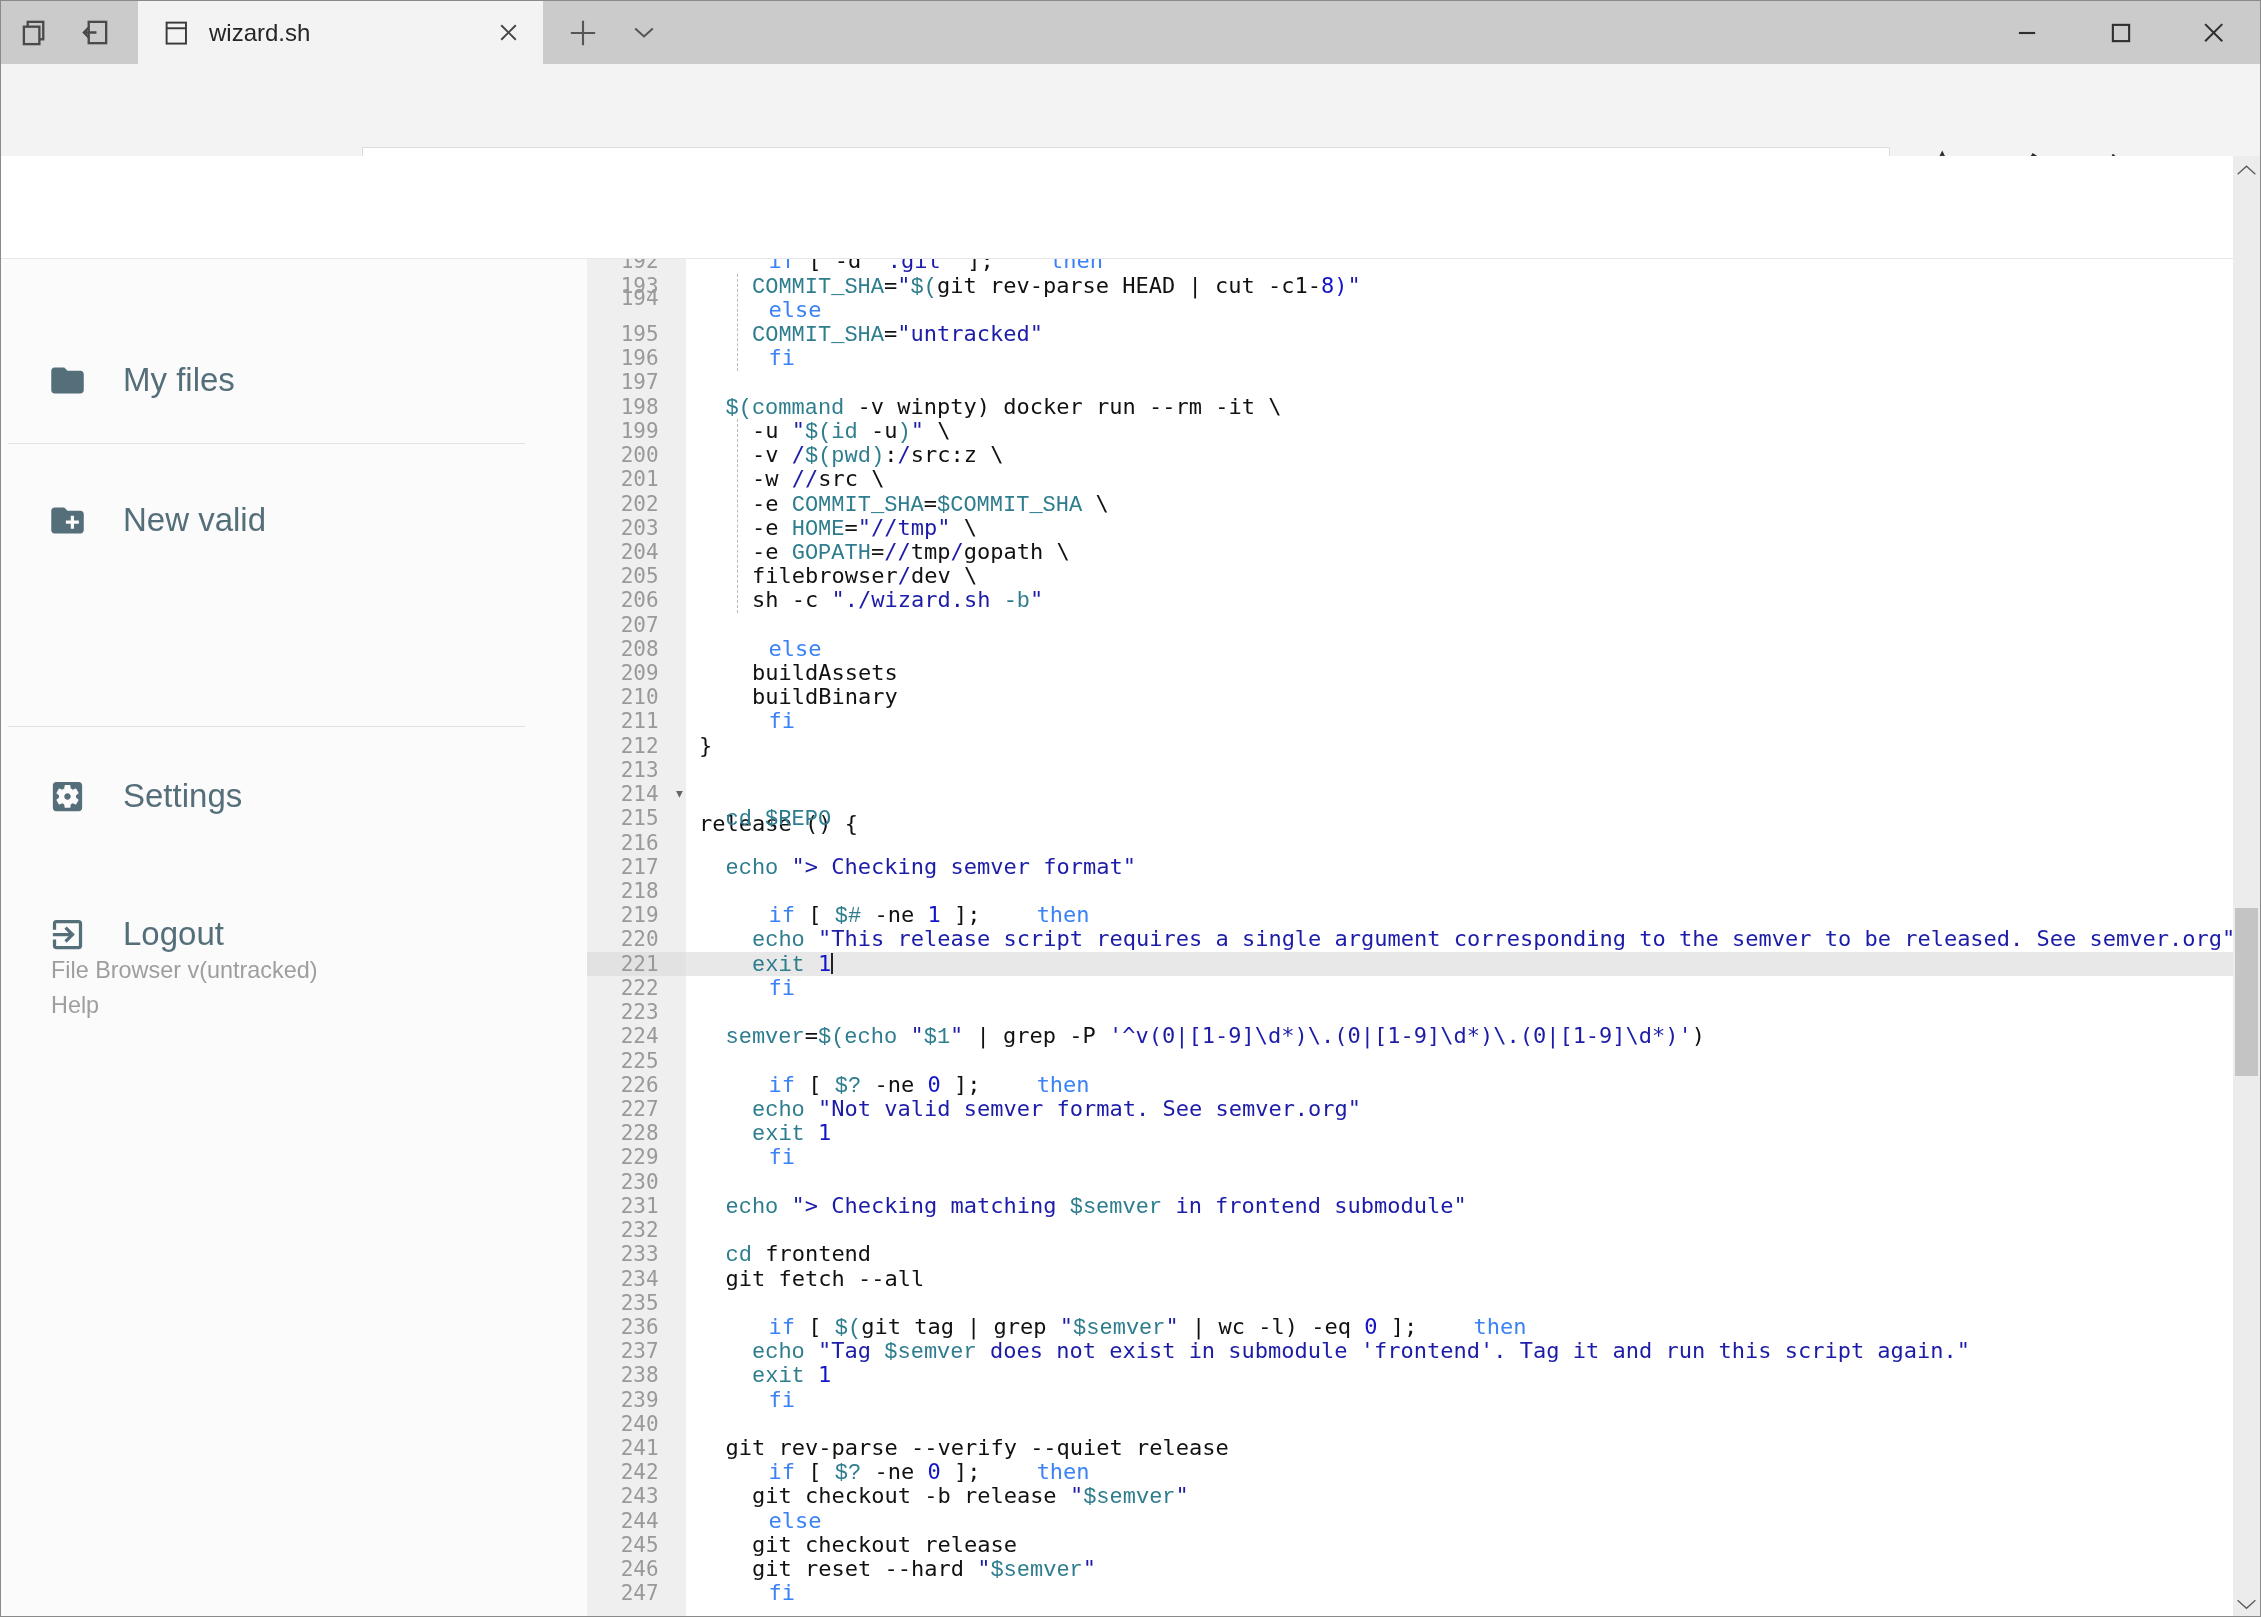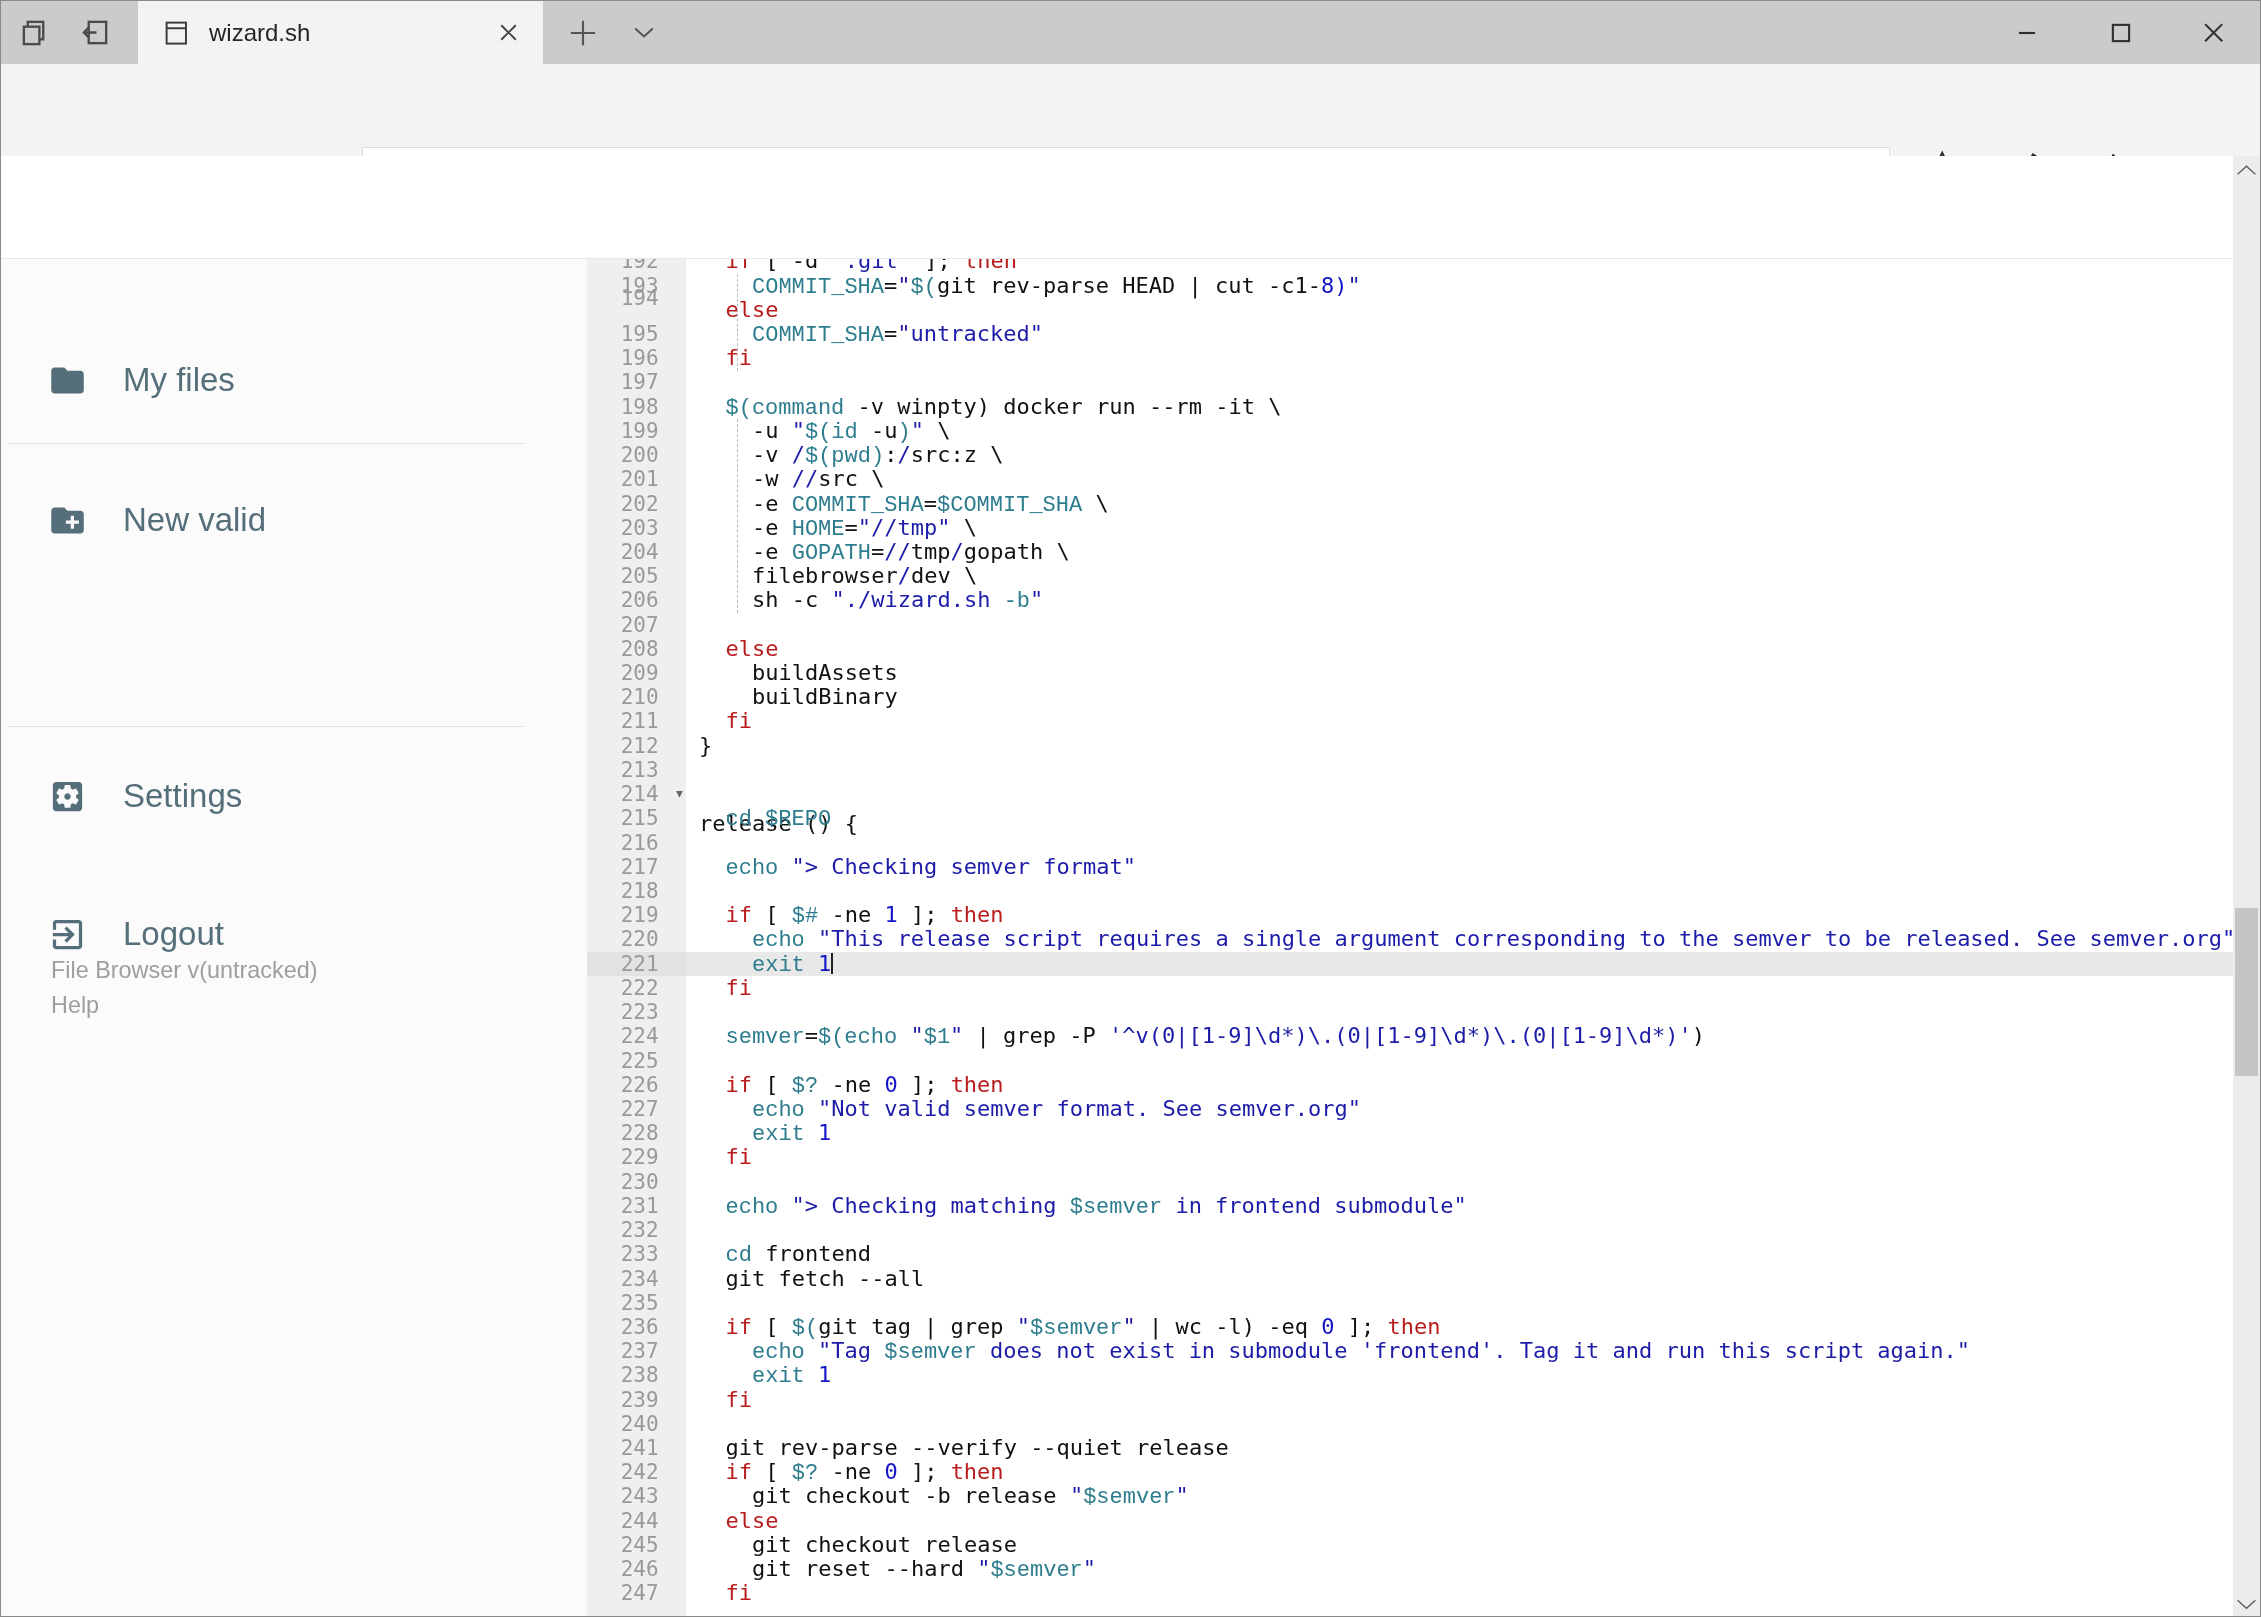--- a/index.html
+++ b/index.html
@@ -50,21 +50,21 @@
   
   .editor{position:absolute;left:586px;top:258px;width:1648px;height:1359px;background:#fff;overflow:hidden;}
   .gutter{position:absolute;left:0;top:0;width:99px;height:100%;background:#efefef;}
   .gut-cell{position:absolute;left:0;width:99px;height:24px;box-sizing:border-box;padding-right:27.4px;text-align:right;
     font-family:"DejaVu Sans Mono",monospace;font-size:21px;line-height:24px;color:#999;}
   .gut-cell.act{background:#e2e2e2;}
   .fold{position:absolute;right:3.2px;top:0;font-size:13.7px;color:#666;line-height:24px;font-family:"Liberation Sans",sans-serif;}
   .code-row{position:absolute;left:99px;right:0;height:24px;padding-left:13px;white-space:pre;
     font-family:"DejaVu Sans Mono",monospace;font-size:22px;line-height:24px;color:#111;}
   .code-row.act{background:#e8e8e8;}
-  .tk-k{color:#b91c1c;}
+  .tk-k{color:#3b82f6;margin-left:43px;}
   .tk-t{color:#2e7d8e;font-family:Liberation Mono, monospace;}
   .tk-s{color:#1c1ca8;}
   .tk-n{color:#1414c8;}
   .guide{position:absolute;width:0;border-left:0.8px dashed #b9b9b9;}
   .cursor{position:absolute;width:1.6px;height:21px;background:#222;}
   
   .pagescroll{position:absolute;right:0;top:155px;width:27.4px;height:1462px;background:#ececec;}
   .pagescroll .chev{position:absolute;left:3.2px;width:21px;height:14.5px;color:#5a5a5a;}
   .thumb{position:absolute;left:2.4px;width:22.6px;height:168px;background:#c4c4c4;}
 </style>

